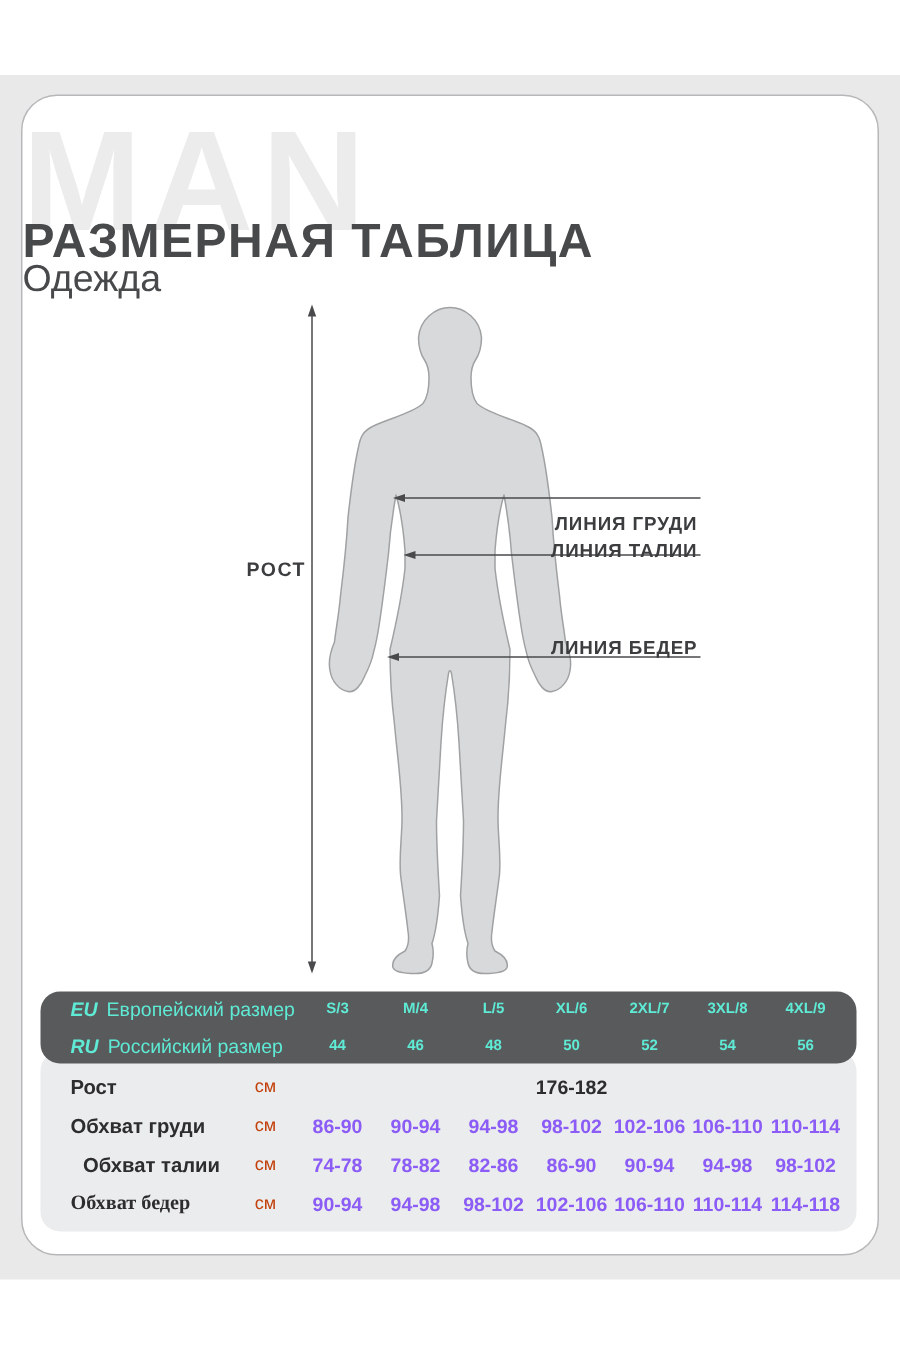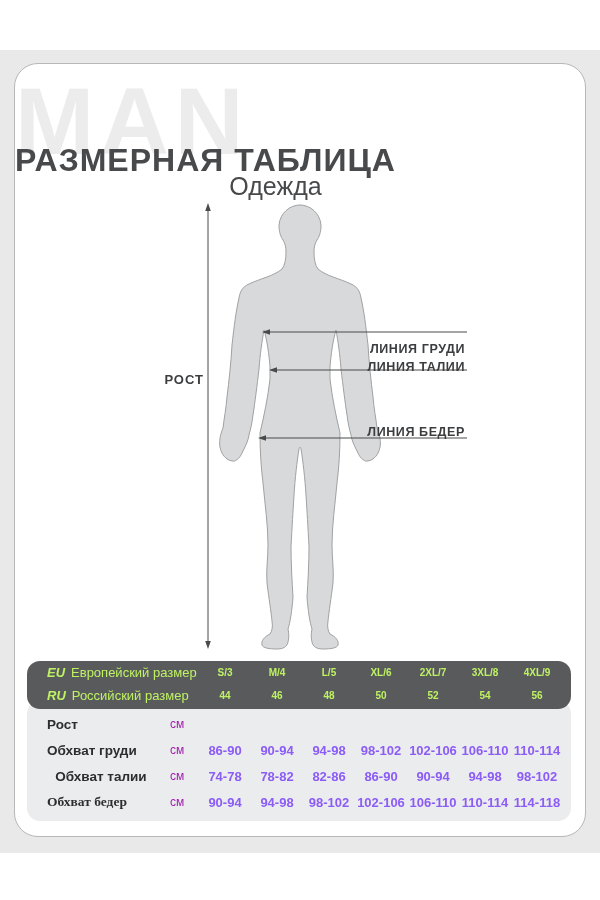--- a/index.html
+++ b/index.html
@@ -21,55 +21,55 @@
     position:absolute; left:0; top:10px; width:570px; height:100px;
     text-align:left; font-size:95px; line-height:1; font-weight:800;
     letter-spacing:6px; color:#ececec; user-select:none;
   }
   .title {
     position:absolute; left:0; top:80px; width:528px; text-align:left;
     font-size:32px; line-height:1; font-weight:700; letter-spacing:1px;
     color:#48494b;
   }
   .subtitle {
-    position:absolute; left:0; top:109px; width:521px; text-align:center;
+    position:absolute; left:0; top:109px; width:521px; text-align:left;
     font-size:25px; line-height:1.1; font-weight:400; color:#48494b;
   }
   .figure-svg { position:absolute; left:156px; top:133px; width:310px; height:465px; }
   .measure-label {
     position:absolute; right:120px; font-size:12.5px; font-weight:700;
     letter-spacing:0.6px; color:#3c3d3f; white-space:nowrap;
   }
   .height-label {
     position:absolute; left:100px; width:89px; text-align:right; top:308px;
     font-size:13px; font-weight:600; letter-spacing:1px; color:#3c3d3f;
   }
   
   .tbl-header {
     position:absolute; left:12px; top:597px; width:544px; height:48px;
-    background:#595a5c; border-radius:13px; color:#bef264; z-index:2;
-    display:flex; flex-direction:column; justify-content:flex-start;
+    background:#595a5c; border-radius:13px; color:#5eead4; z-index:2;
+    display:flex; flex-direction:column; justify-content:space-between;
   }
   .tbl-body {
     position:absolute; left:12px; top:637px; width:544px; height:120px;
     background:#ebeced; border-radius:13px; z-index:1;
     padding-top:10px; box-sizing:border-box;
   }
   .t-row {
     display:grid;
     grid-template-columns:120px 44px repeat(7, 1fr);
     align-items:center; padding:0 8px; box-sizing:border-box; width:100%;
   }
   .tbl-header .t-row { height:23px; }
   .tbl-body .t-row { height:26px; }
   .t-label-cell { grid-column:1 / 3; padding-left:12px; font-size:13px; white-space:nowrap; }
   .t-code { font-style:italic; font-weight:700; margin-right:6px; font-size:13px; }
   .t-size { text-align:center; font-size:10px; font-weight:600; }
   .row-label { padding-left:12px; font-size:13.5px; font-weight:700; color:#2d2d2f; white-space:nowrap; }
-  .unit { text-align:center; font-size:12px; font-weight:400; color:#a21caf; }
+  .unit { text-align:center; font-size:12px; font-weight:400; color:#c2410c; }
   .val { text-align:center; font-size:13px; font-weight:600; color:#8b5cf6; white-space:nowrap; }
   .val-span { grid-column:3 / 10; text-align:center; font-size:13px; font-weight:600; color:#2d2d2f; }
 </style>
 </head>
 <body>
 
 <div class="bg-gray"></div>
 
 <div class="card">
 
@@ -197,20 +197,21 @@
       <div class="t-size">52</div>
       <div class="t-size">54</div>
       <div class="t-size">56</div>
     </div>
   </div>
 
   <div class="tbl-body">
     <div class="t-row">
       <div class="row-label" style="grid-column:1;">Рост</div>
       <div class="unit">см</div>
+      <div class="val-span">176-182</div>
     </div>
     <div class="t-row">
       <div class="row-label" style="grid-column:1;">Обхват груди</div>
       <div class="unit">см</div>
       <div class="val">86-90</div>
       <div class="val">90-94</div>
       <div class="val">94-98</div>
       <div class="val">98-102</div>
       <div class="val">102-106</div>
       <div class="val">106-110</div>

